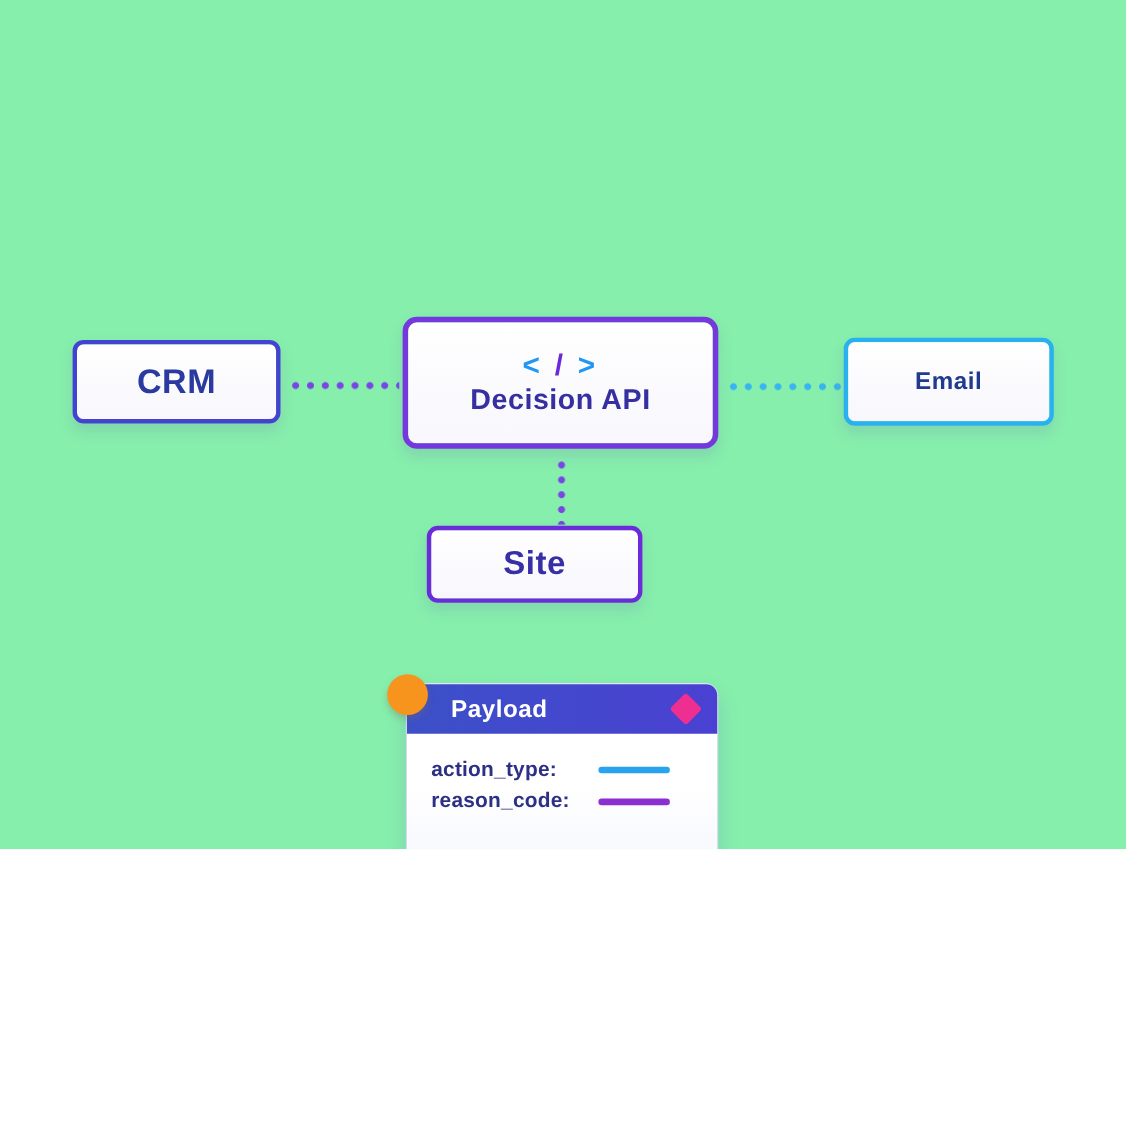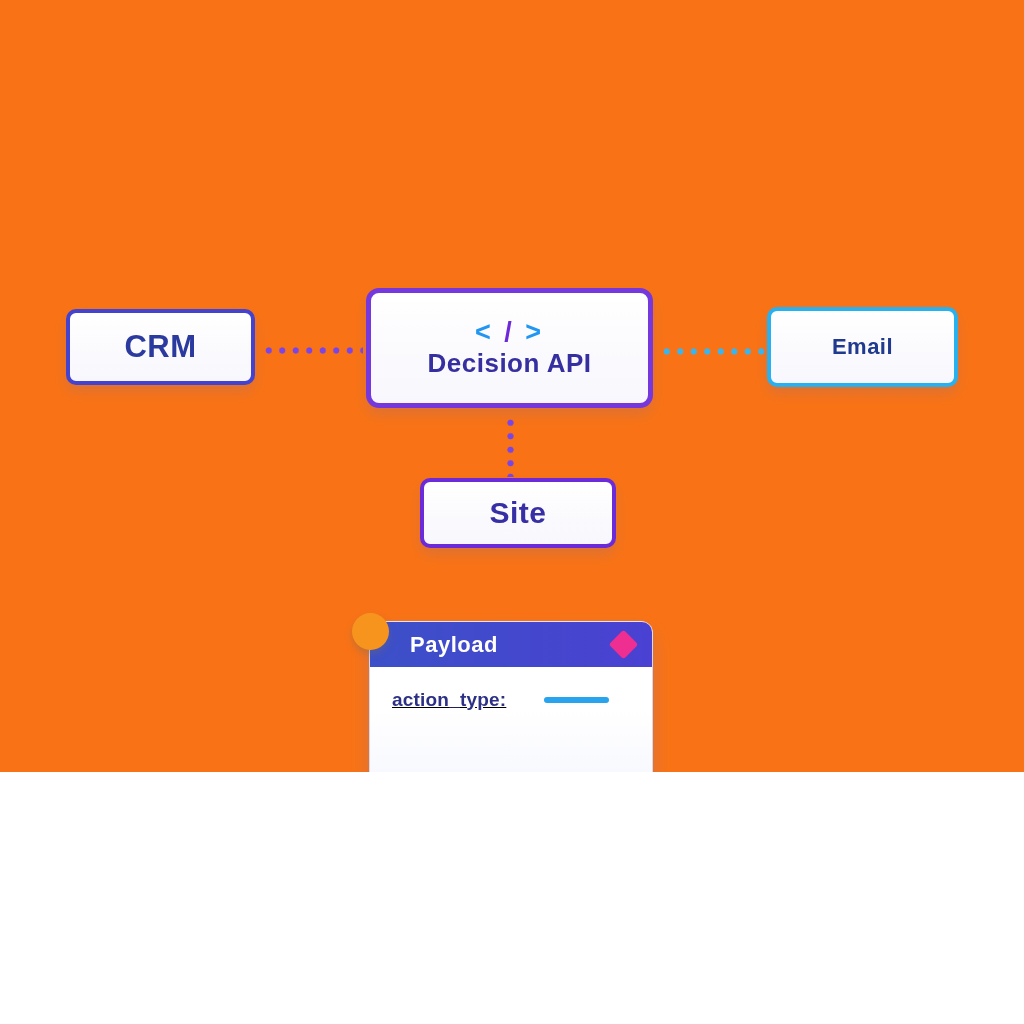--- a/index.html
+++ b/index.html
@@ -3,21 +3,21 @@
 <meta charset="utf-8">
 <style>
   * { margin: 0; padding: 0; box-sizing: border-box; }
   html, body { background: #ffffff; }
   body { font-family: "Liberation Sans", "DejaVu Sans", sans-serif; }
 
   .canvas {
     position: relative;
     width: 1024px;
     height: 772px;
-    background: #f97316;
+    background: #86efac;
     overflow: hidden;
   }
 
   
   .node {
     position: absolute;
     display: flex;
     flex-direction: column;
     align-items: center;
     justify-content: center;
@@ -52,21 +52,21 @@
   .code-icon .bracket { color: #2196f3; }
   .code-icon .slash   { color: #6d28d9; }
 
   .node-email {
     left: 767px; top: 307px; width: 191px; height: 80px;
     border: 4px solid #29b0ee; border-radius: 10px;
   }
   .node-email .node-label { font-size: 22px; color: #1f3a8f; }
 
   .node-site {
-    left: 420px; top: 478px; width: 196px; height: 70px;
+    left: 388px; top: 478px; width: 196px; height: 70px;
     border: 4px solid #6c2bd9; border-radius: 10px;
   }
   .node-site .node-label { font-size: 30px; color: #372fa5; }
 
   
   .dotline-h {
     position: absolute;
     height: 7px;
     background-image: radial-gradient(circle closest-side, var(--c) 80%, transparent 100%);
     background-size: 13.5px 7px;
@@ -128,21 +128,20 @@
     box-shadow: 0 4px 7px rgba(120, 110, 90, 0.35);
     z-index: 2;
   }
   .payload-body {
     position: absolute;
     left: 0; top: 45px; right: 0; bottom: 0;
     padding: 18px 18px 0 22px;
     display: flex;
     flex-direction: column;
     gap: 0;
-    text-decoration: underline;
   }
   .payload-row {
     display: flex;
     align-items: center;
     height: 29px;
   }
   .field-label {
     width: 130px;
     font-size: 19px;
     font-weight: bold;
@@ -192,16 +191,20 @@
     <div class="orange-dot"></div>
     <div class="payload-header">
       <span class="payload-title">Payload</span>
       <span class="diamond"></span>
     </div>
     <div class="payload-body">
       <div class="payload-row">
         <span class="field-label">action_type:</span>
         <span class="field-bar" style="background: rgb(41, 163, 238);"></span>
       </div>
+      <div class="payload-row">
+        <span class="field-label">reason_code:</span>
+        <span class="field-bar" style="background: rgb(139, 47, 208);"></span>
+      </div>
     </div>
   </div>
 
 </div>
 
 </body></html>

